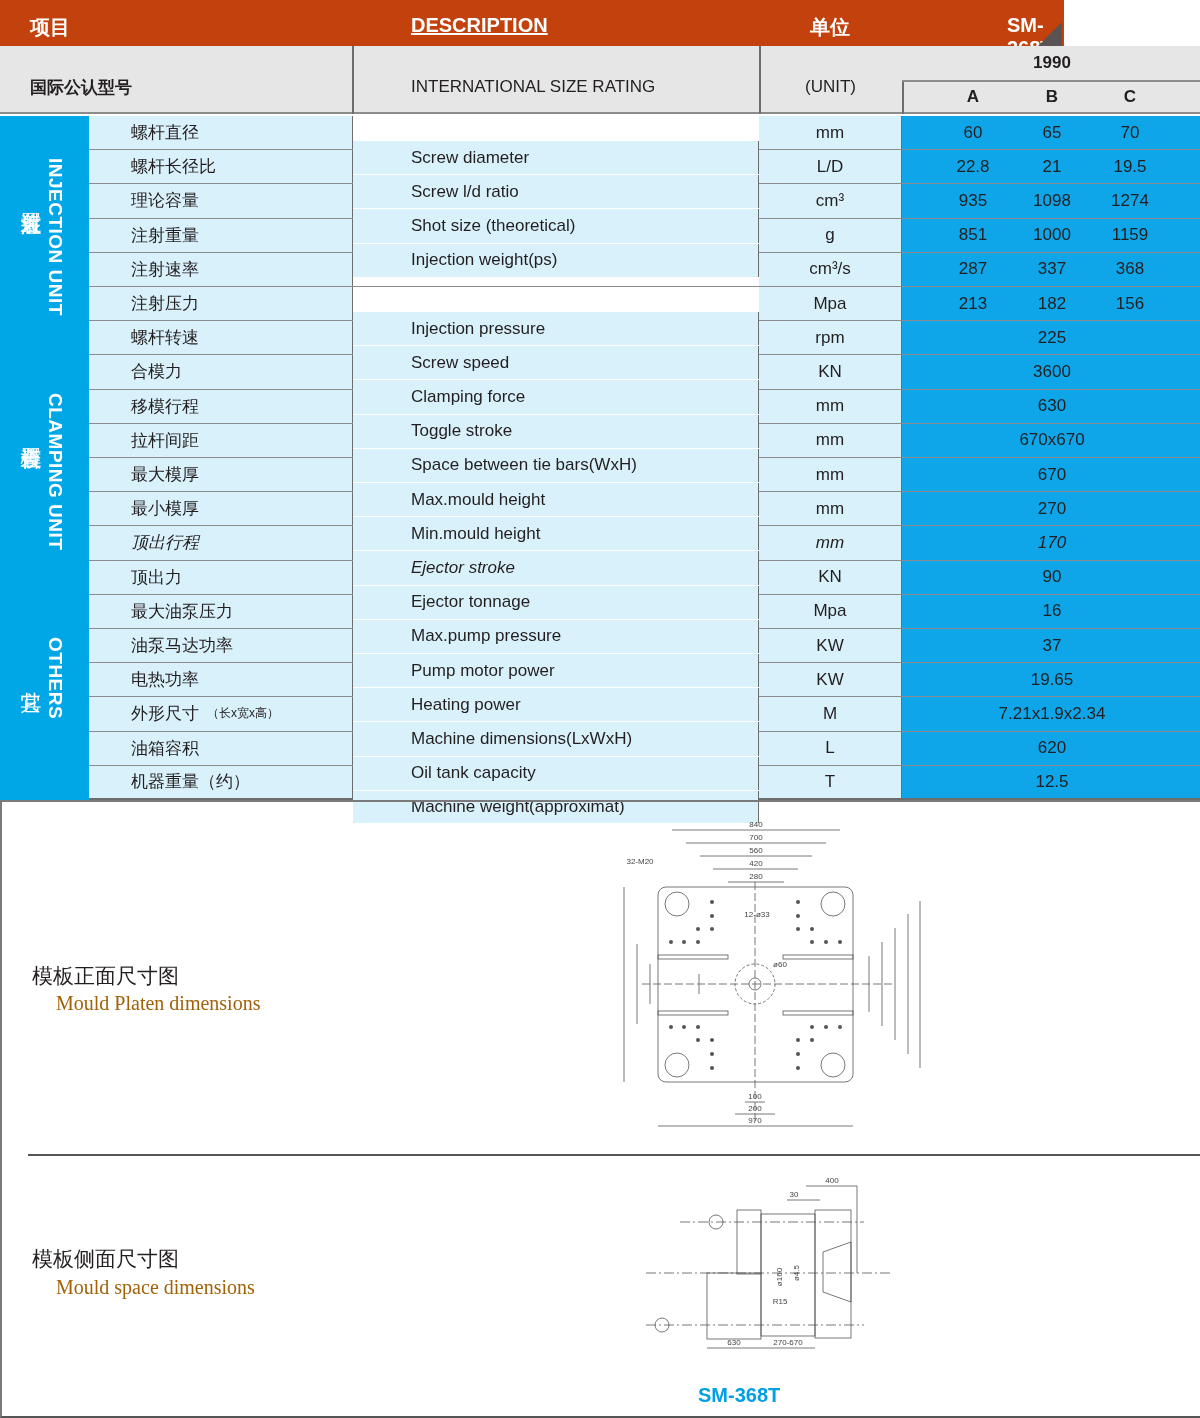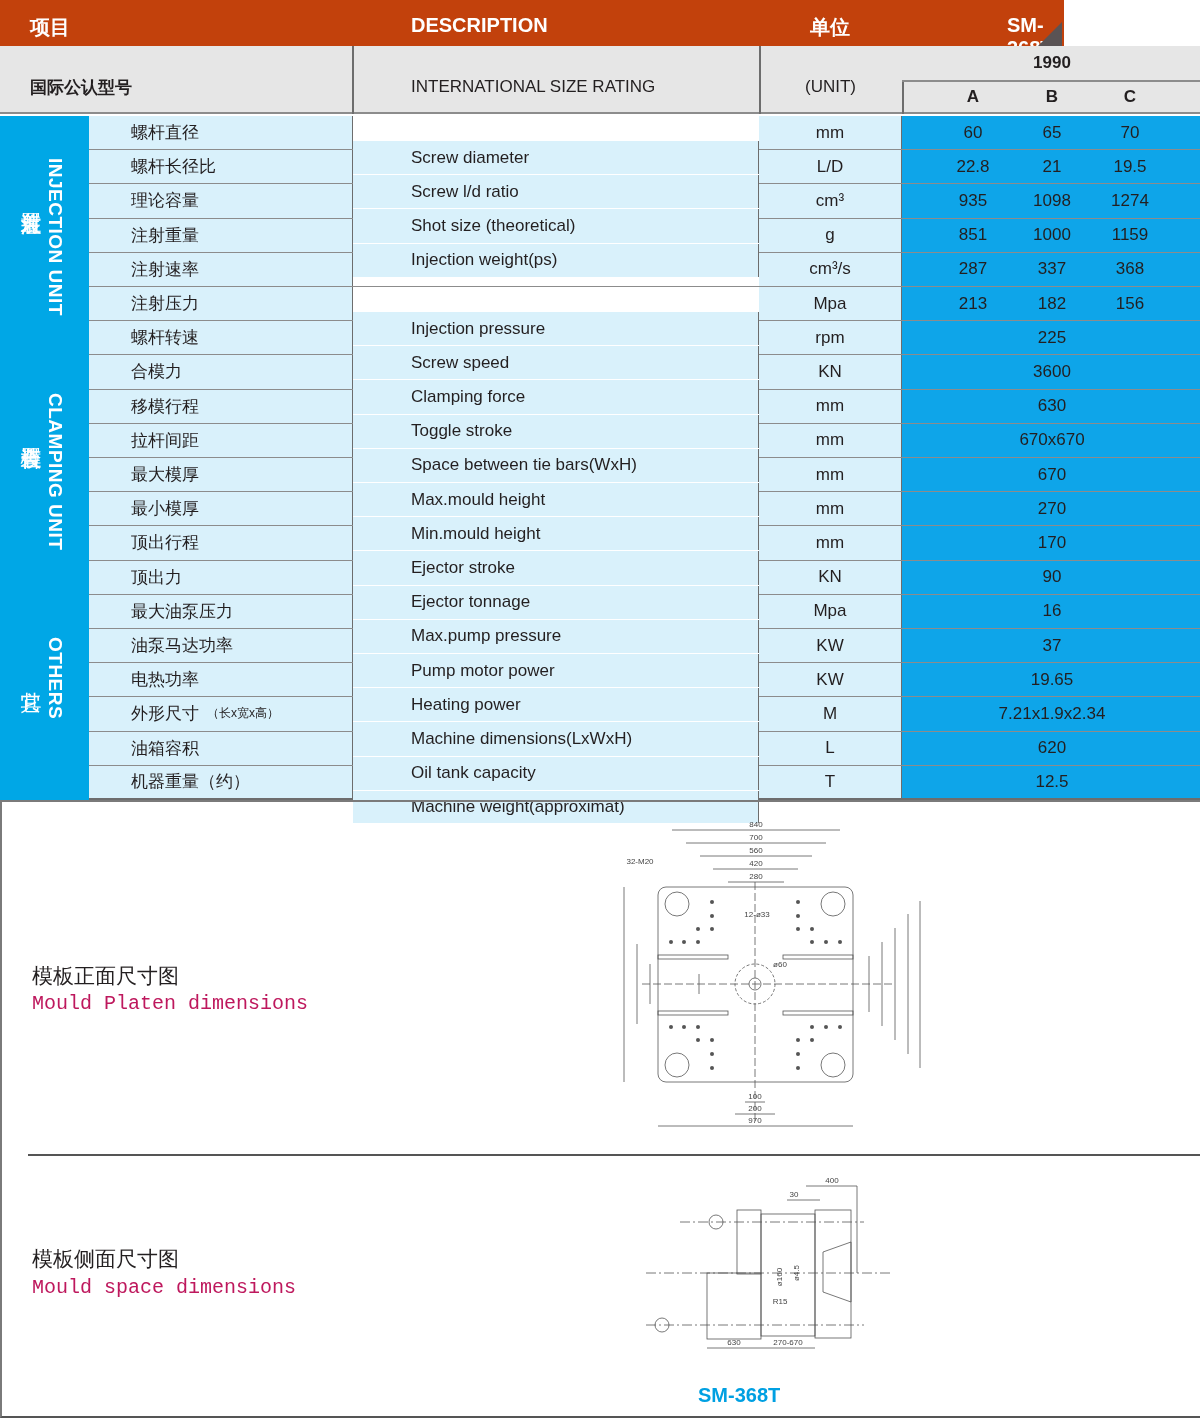--- a/index.html
+++ b/index.html
@@ -44,31 +44,31 @@
     .row .cn { left: 0; width: 264px; padding-left: 42px; border-right: 1.5px solid #6d6d6d; }
     .row .cn small { font-size: 12px; margin-left: 8px; }
     .row .en { left: 264px; width: 406px; padding-left: 58px; border-right: 1.5px solid #6d6d6d; margin-top: 25px; }
     .row .unit { left: 670px; width: 143px; justify-content: center; border-right: 1.5px solid #6d6d6d; }
     .row .vals { position: absolute; left: 813px; width: 298px; top: 0; height: 100%; background: #0ea5e9; font-size: 17px; }
     .row .vals span { position: absolute; top: 0; height: 100%; display: flex; align-items: center; justify-content: center; width: 80px; }
     .row .vals .single { left: 0; width: 300px; }
 
     .diagram-area { position: absolute; left: 0; top: 800px; width: 1200px; height: 618px; border-left: 2px solid #7a7a7a; border-top: 2px solid #7a7a7a; border-bottom: 2px solid #555; }
     .diag-title-cn { position: absolute; font-family: "DejaVu Serif", "Liberation Serif", serif; font-size: 21px; color: #231f20; }
-    .diag-title-en { position: absolute; font-family: Liberation Mono, monospace; font-size: 20px; color: #be185d; }
+    .diag-title-en { position: absolute; font-family: Liberation Serif, serif; font-size: 20px; color: #a16207; margin-left: 24px; }
     .divider { position: absolute; left: 26px; top: 352px; width: 1174px; height: 1.5px; background: #555; }
     .model-caption { position: absolute; left: 696px; top: 582px; font-weight: bold; font-size: 20px; color: #00a0e2; }
     svg text { font-family: "Liberation Sans", sans-serif; }
   </style>
 </head>
 <body>
 
 <div class="header">
   <span style="left:30px;">项目</span>
-  <span style="left:411px;">DESCRIPTION</span>
+  <span style="left:411px;text-decoration:underline;">DESCRIPTION</span>
   <span style="left:810px;">单位</span>
   <span style="left:1007px;">SM-368T</span>
   <div class="corner"></div>
 </div>
 
 <div class="subheader">
   <div class="cell" style="left:30px;font-weight:bold;">国际公认型号</div>
   <div class="vline" style="left:352px;top:0;height:68px;"></div>
   <div class="cell" style="left:411px;">INTERNATIONAL SIZE RATING</div>
   <div class="vline" style="left:759px;top:0;height:68px;"></div>
@@ -195,21 +195,21 @@
         </div>
     </div>
     <div class="row" style="top:136.8px;">
       <div class="cn">最小模厚</div>
       <div class="en">Min.mould height</div>
       <div class="unit">mm</div>
       <div class="vals">
           <span class="single">270</span>
         </div>
     </div>
-    <div class="row" style="top:171px;">
+    <div class="row" style="top:171px;font-style:italic;">
       <div class="cn">顶出行程</div>
       <div class="en">Ejector stroke</div>
       <div class="unit">mm</div>
       <div class="vals">
           <span class="single">170</span>
         </div>
     </div>
     <div class="row" style="top:205.2px;">
       <div class="cn">顶出力</div>
       <div class="en">Ejector tonnage</div>

